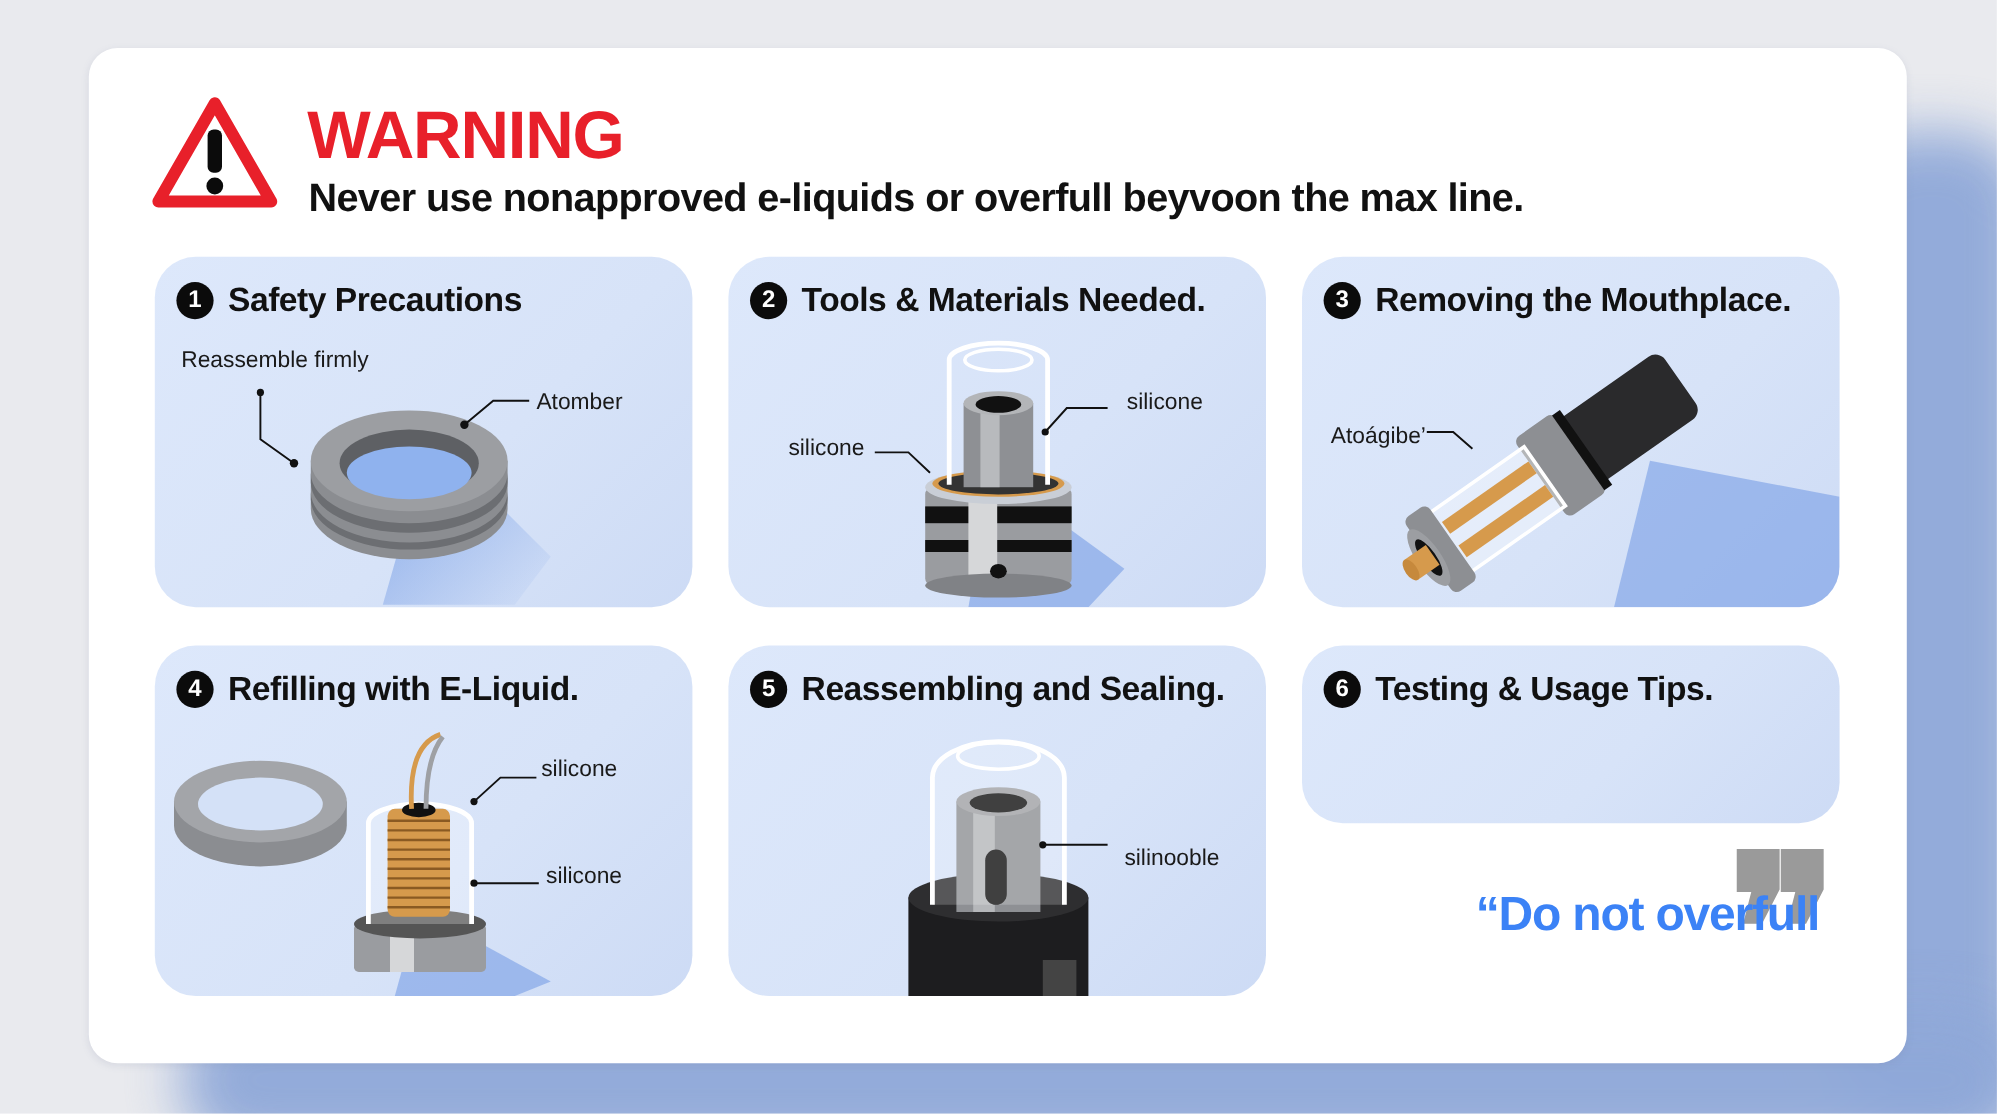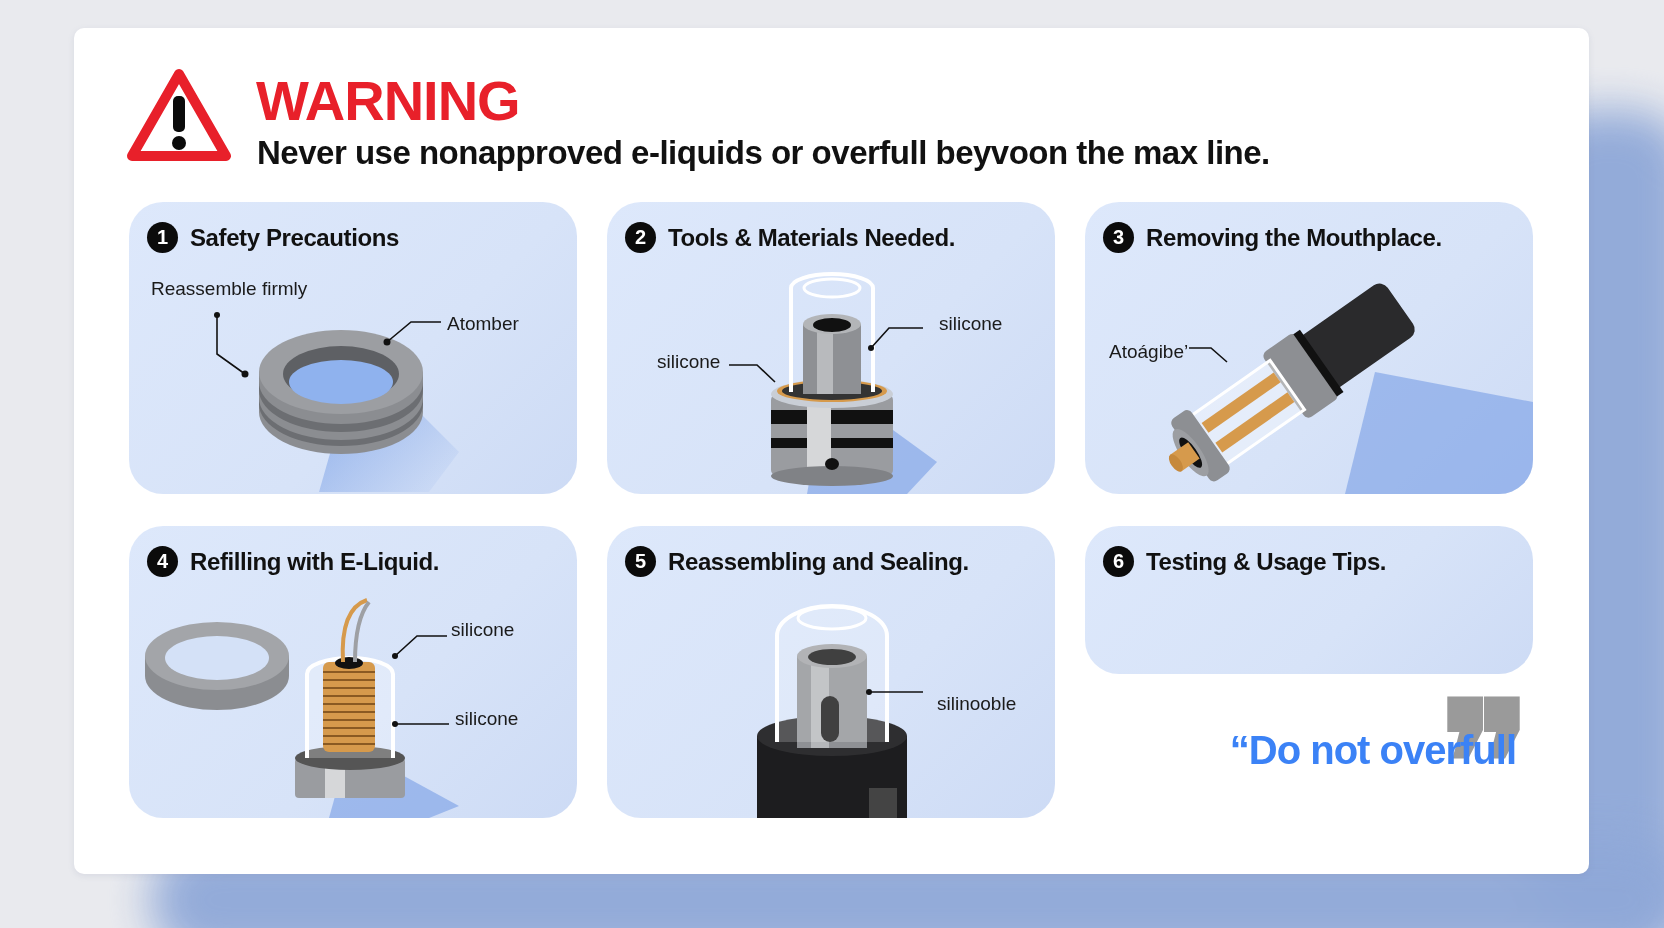--- a/index.html
+++ b/index.html
@@ -11,24 +11,24 @@
   }
   .shadow-blob {
     position: absolute;
     border-radius: 60px;
     background: #8fa8d8;
     filter: blur(22px);
     opacity: 0.95;
   }
   .card {
     position: absolute;
-    left: 74px; top: 28px;
+    left: 74px; top: 40px;
     width: 1515px; height: 846px;
     background: #ffffff;
-    border-radius: 10px;
+    border-radius: 24px;
     box-shadow: 0 2px 6px rgba(120,130,160,0.15);
     overflow: hidden;
     text-decoration: underline;
   }
   .warn-icon { position: absolute; left: 52px; top: 40px; width: 106px; height: 96px; }
   .warn-title {
     position: absolute; left: 182px; top: 40px;
     font-size: 56px; font-weight: 700; color: #e8202a; letter-spacing: -1px;
   }
   .warn-sub {
@@ -44,21 +44,21 @@
   .panel .hdr {
     position: absolute; left: 18px; top: 20px;
     display: flex; align-items: center; gap: 12px;
   }
   .num {
     width: 31px; height: 31px; border-radius: 50%;
     background: #0b0b0b; color: #fff;
     font-size: 20px; font-weight: 700;
     display: flex; align-items: center; justify-content: center;
   }
-  .ptitle { font-size: 24px; font-weight: 700; color: #111; letter-spacing: -0.4px; }
+  .ptitle { font-size: 28px; font-weight: 700; color: #111; letter-spacing: -0.4px; }
   .lbl { position: absolute; font-size: 19px; color: #1a1a1a; white-space: nowrap; text-align: right; }
   .illus { position: absolute; left: 0; top: 0; }
   .quote-mark {
     position: absolute; left: 1366px; top: 650px;
     font-family: "DejaVu Serif", serif;
     font-size: 170px; line-height: 1; font-weight: 700; color: #9a9a9a;
   }
   .quote-text {
     position: absolute; right: 73px; top: 700px;
     font-size: 40px; font-weight: 700; color: #3b82f6; letter-spacing: -1px;

